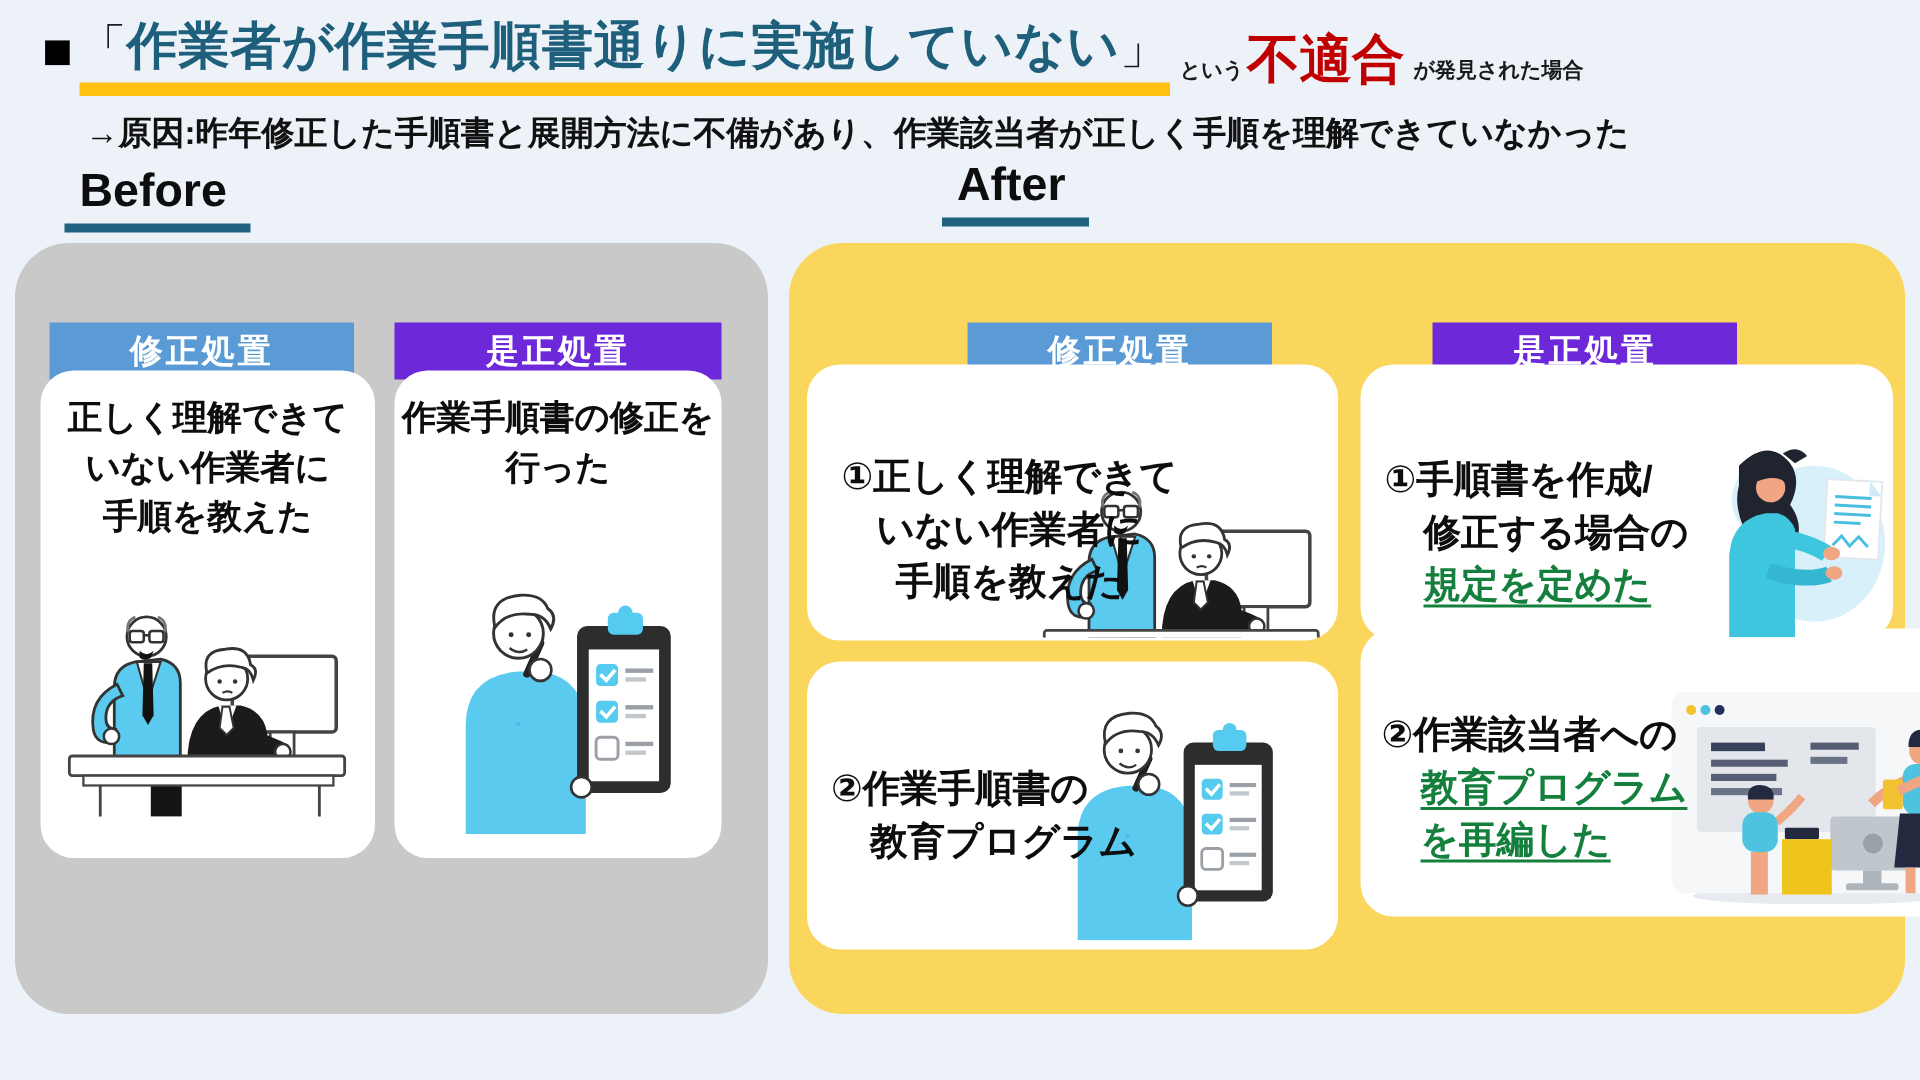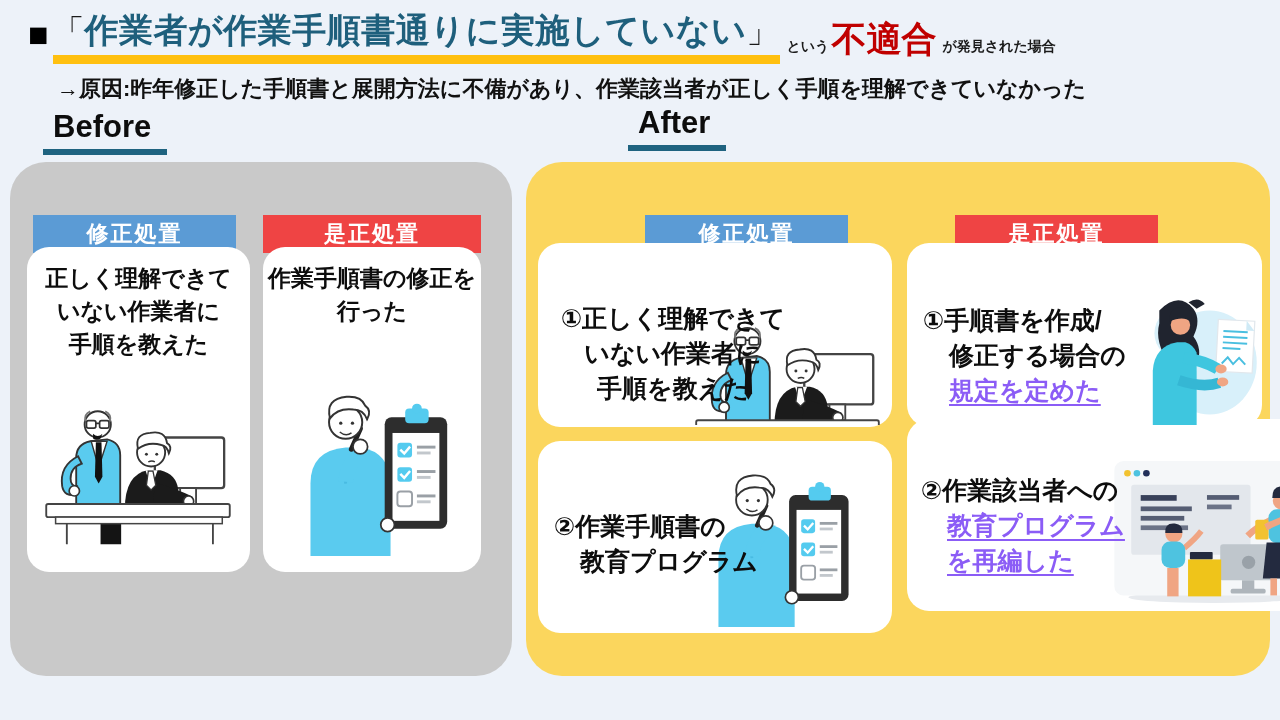--- a/index.html
+++ b/index.html
@@ -27,28 +27,28 @@
   
   .panel{position:absolute;border-radius:36px;}
   .panel.gray{left:10px;top:162px;width:502px;height:514px;background:#C9C9C9;}
   .panel.yellow{left:526px;top:162px;width:744px;height:514px;background:#FBD65D;}
   
   .hdr{
     position:absolute;height:38px;display:flex;align-items:center;justify-content:center;
     color:#fff;font-size:22px;font-weight:bold;letter-spacing:2px;margin-top:24px;
   }
   .hdr.blue{background:#5B9BD5;}
-  .hdr.green{background:#ef4444;}
+  .hdr.green{background:#6d28d9;}
   
   .card{position:absolute;background:#fff;border-radius:22px;}
   .bc-text{padding-top:17px;text-align:center;font-weight:bold;font-size:23px;line-height:33px;color:#0d0d0d;position:relative;z-index:2;font-family:Liberation Mono, monospace;}
   .ac-text{position:absolute;font-weight:bold;font-size:25px;line-height:35px;color:#0d0d0d;z-index:2;margin-top:16px;}
   .ac-center{text-align:center;}
   .ind{padding-left:26px;}
-  .link{color:#8b5cf6;text-decoration:underline;text-decoration-thickness:2px;text-underline-offset:5px;cursor:pointer;}
+  .link{color:#15803d;text-decoration:underline;text-decoration-thickness:2px;text-underline-offset:5px;cursor:pointer;}
   .illo{position:absolute;z-index:1;}
   .hidden-defs{position:absolute;width:0;height:0;overflow:hidden;}
 </style>
 </head>
 <body>
 
 <svg class="hidden-defs" aria-hidden="true">
   <defs>
 
     <symbol id="illo-teach" viewBox="0 0 220 160">

